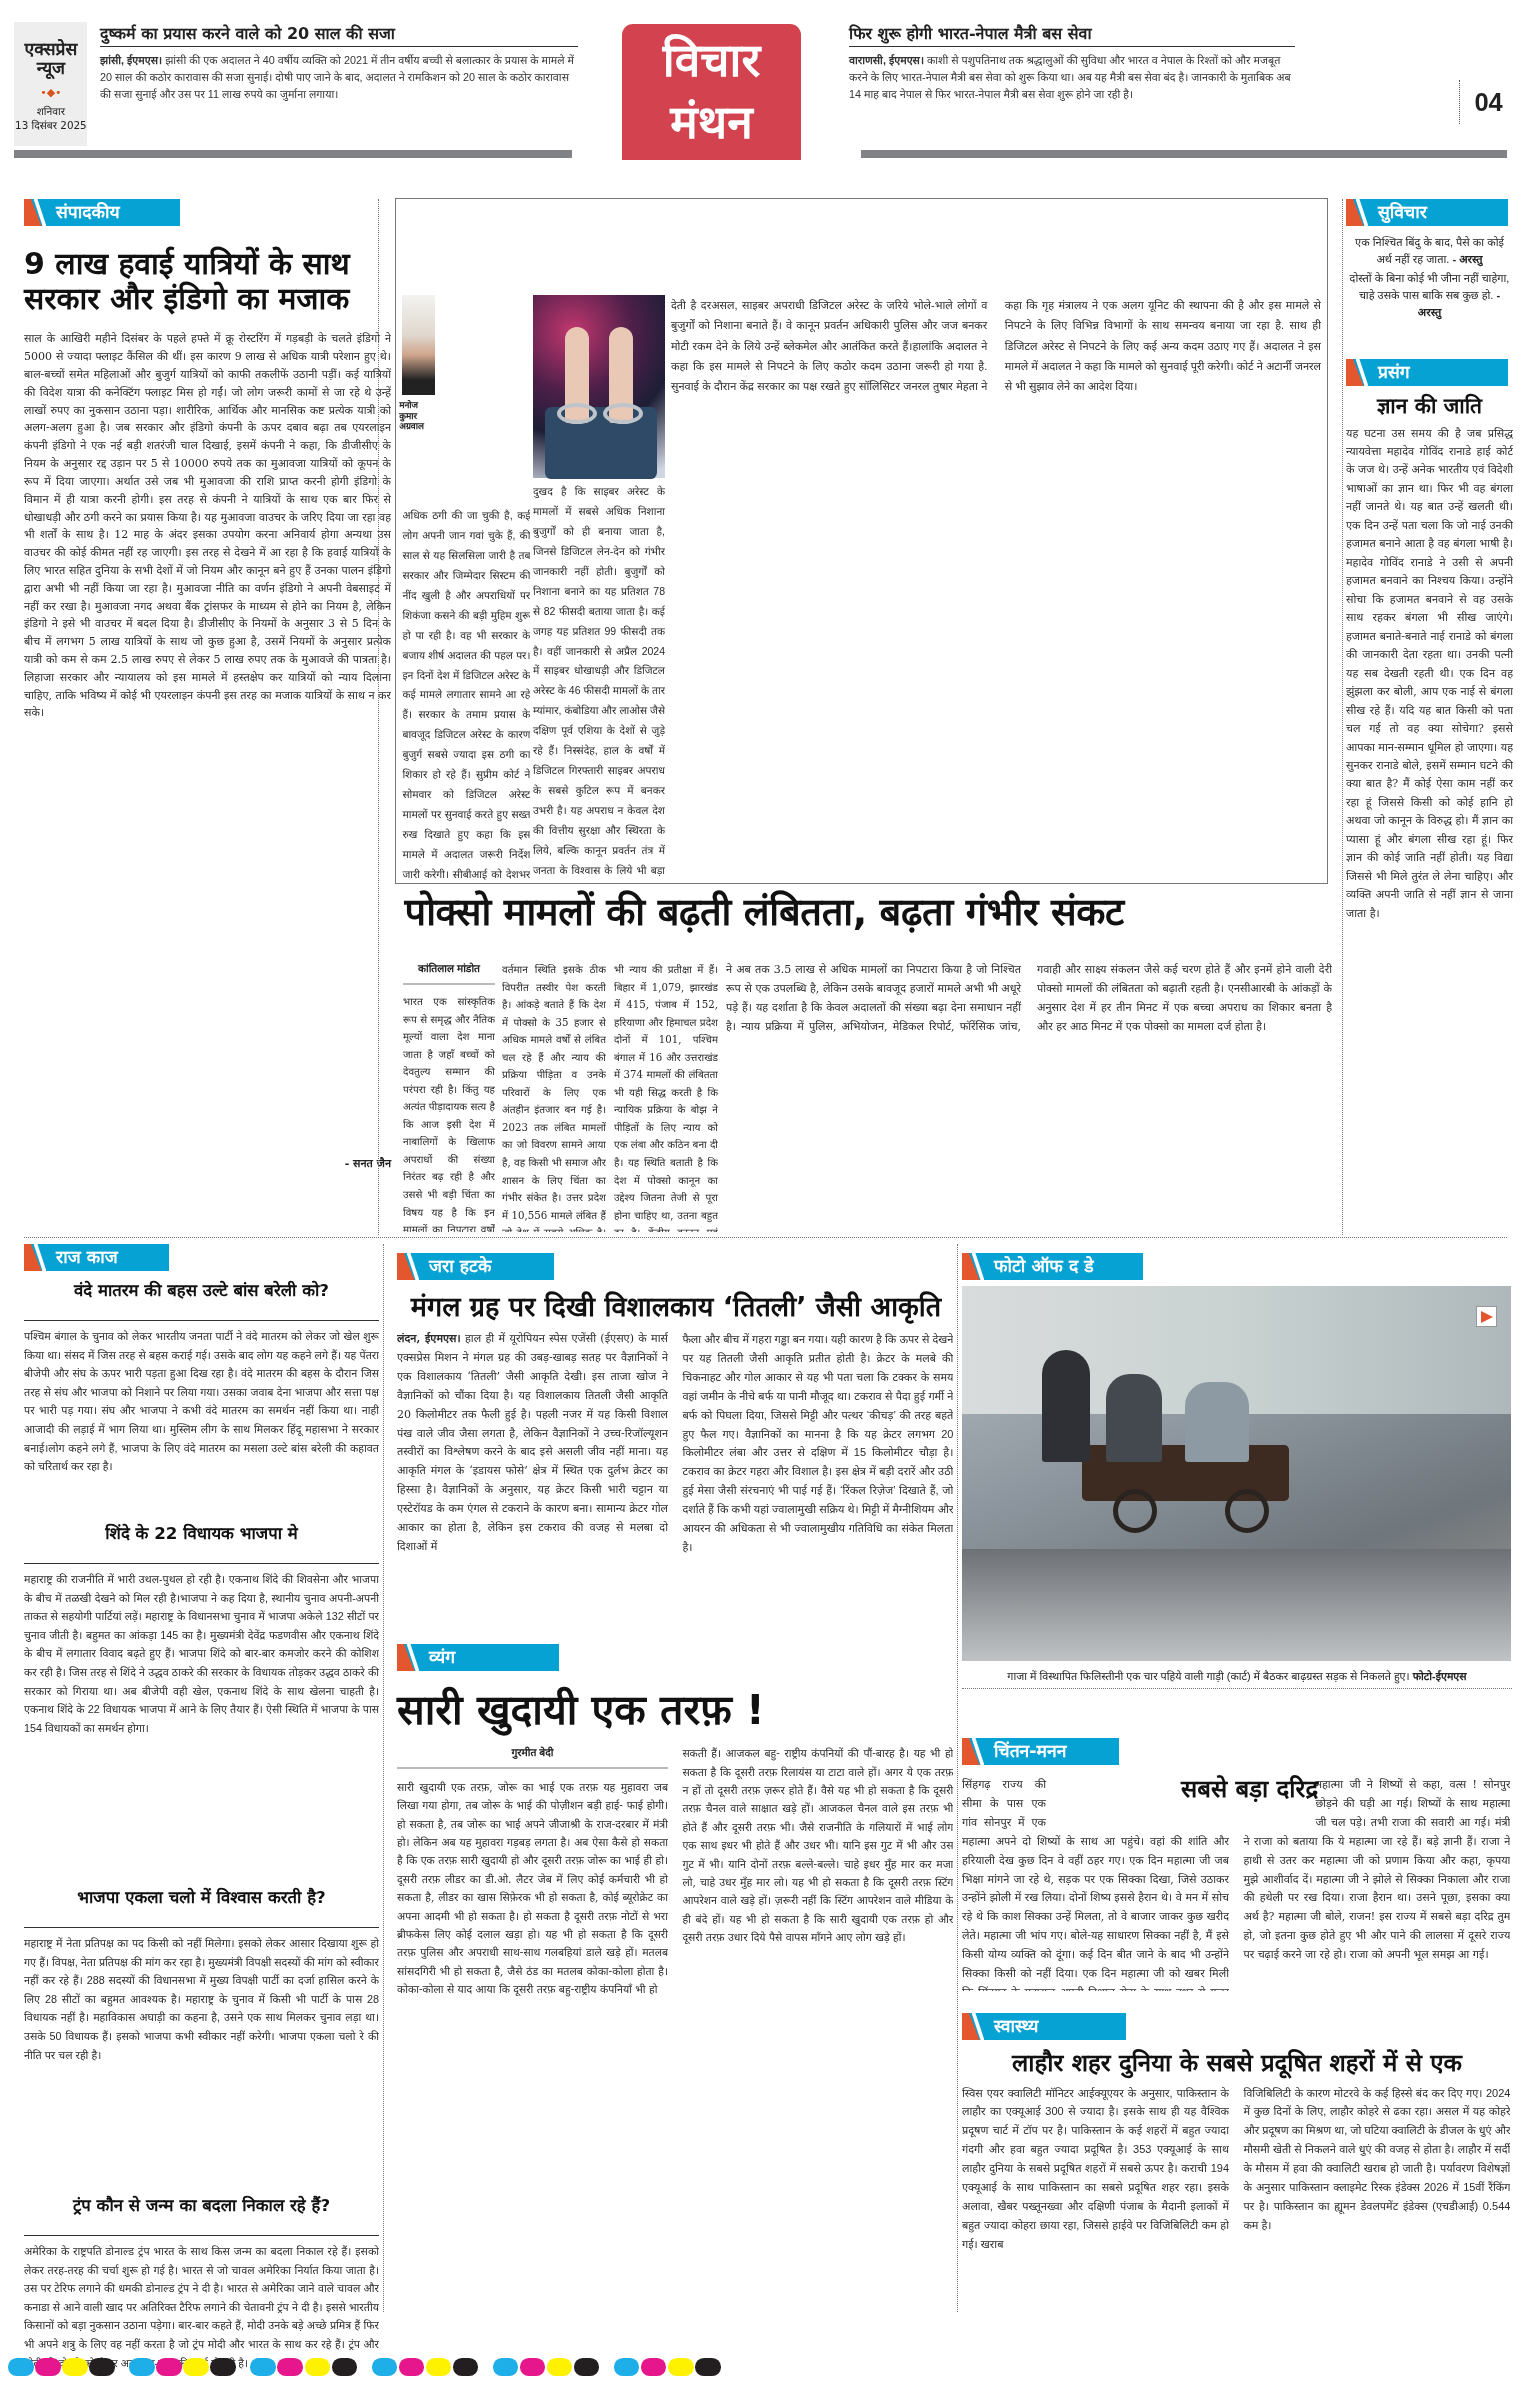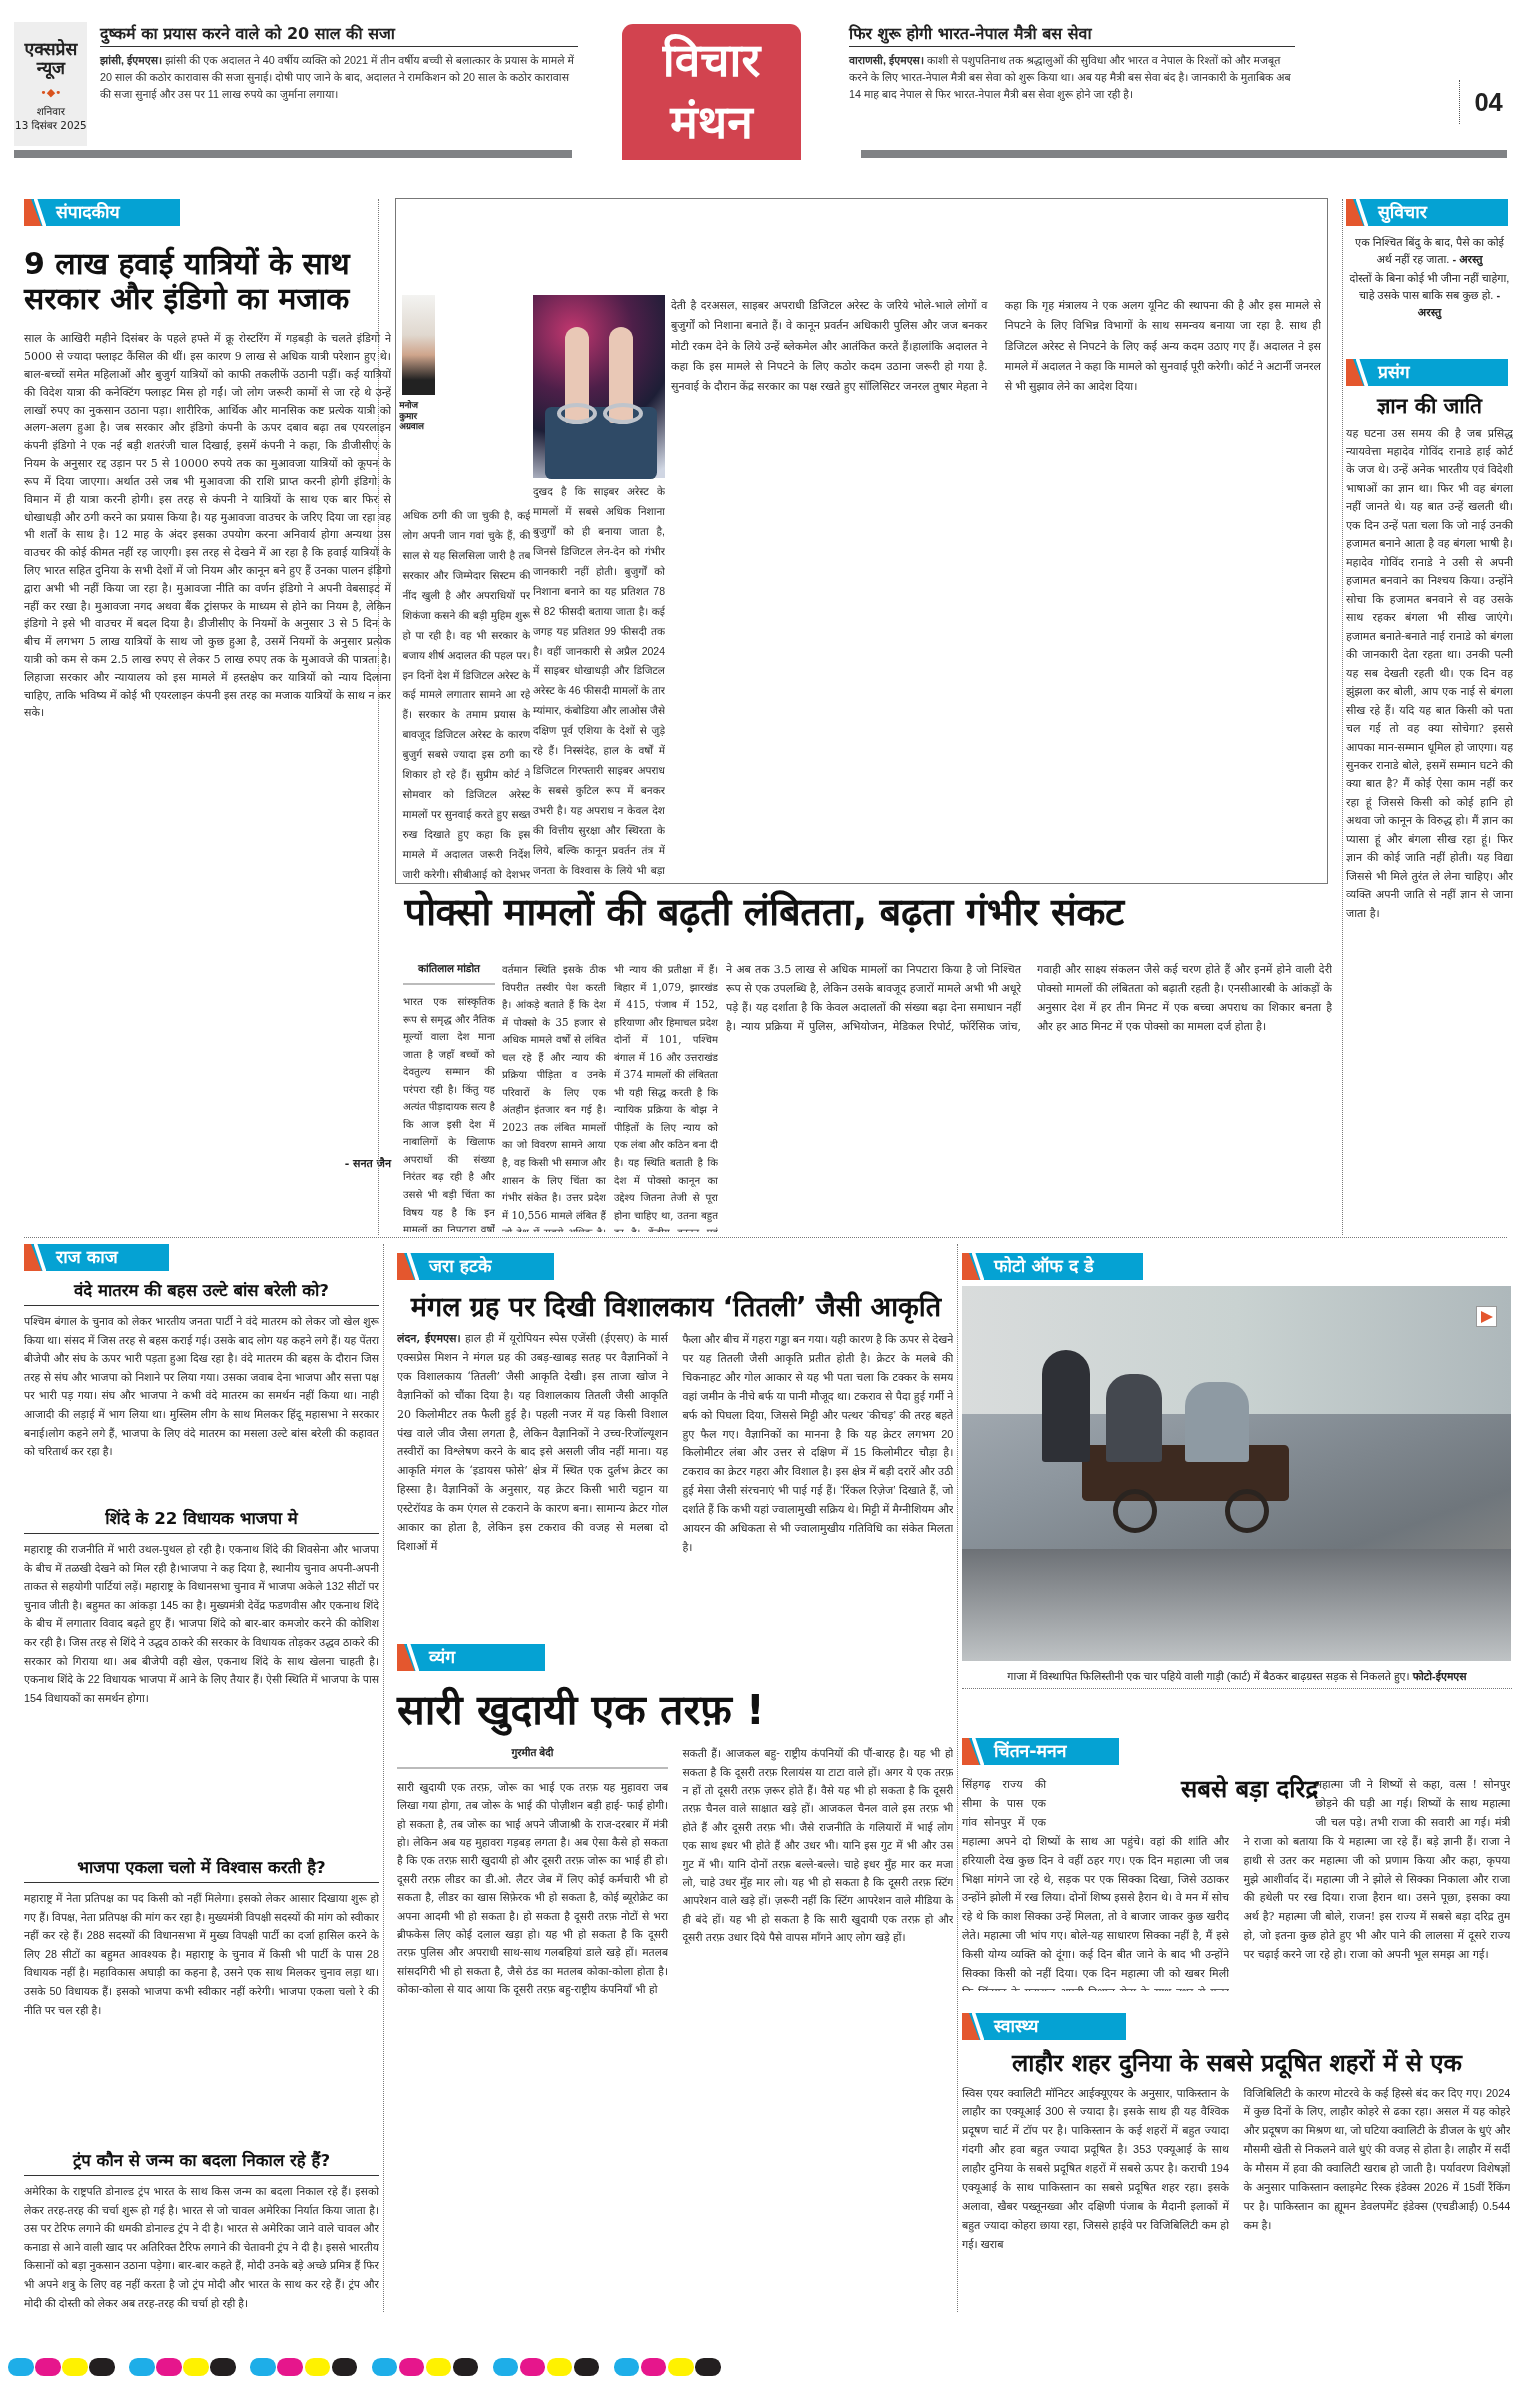--- a/index.html
+++ b/index.html
@@ -15,21 +15,21 @@
 .brief b{font-weight:bold}
 .logo-box{left:622px;top:24px;width:179px;height:136px;background:#d2434f;border-radius:11px 11px 0 0;color:#fff;text-align:center;font-weight:bold;font-size:46px;line-height:62px;padding-top:4.8px;font-family:"DejaVu Sans",sans-serif}
 .page-no{left:1459px;top:80px;border-left:0.8px dotted #555;padding-left:14.4px;font-size:25.5px;font-weight:bold;color:#222;height:44px;line-height:44px;font-family:"Liberation Sans",sans-serif}
 .top-bar{height:8px;background:#808285;top:150px}
 .tag{height:27px;background:#05a2d3;color:#fff;font-weight:bold;font-size:17.5px;line-height:27px;padding-left:32px;position:relative;font-family:"DejaVu Sans",sans-serif}
 .tag::before{content:"";position:absolute;left:0;top:0;width:17.5px;height:27px;background:#e4572e;clip-path:polygon(0 0,40% 0,100% 100%,0 100%)}
 .tag::after{content:"";position:absolute;left:9.6px;top:0;width:12.8px;height:27px;background:#fff;clip-path:polygon(0 0,30% 0,100% 100%,70% 100%)}
 .col-text{font-size:10.7px;line-height:1.6;color:#2a2a2a;text-align:justify;font-family:"DejaVu Serif",serif}
 .col-text-sans{font-size:10.7px;line-height:1.6;color:#2a2a2a;text-align:justify;font-family:"Liberation Sans",sans-serif}
 .h-big{font-weight:bold;color:#111;font-family:"DejaVu Sans",sans-serif;line-height:1.15}
-.underline-head{border-bottom:1.6px solid #333;padding-bottom:5px}
+.underline-head{border-bottom:1.6px solid #333;padding-bottom:20px}
 .dot-vline{border-left:0.8px dotted #777}
 .dot-hline{border-top:0.8px dotted #777}
 .boxed{border:0.8px solid #777}
 .byline{font-weight:bold;font-size:10.4px;text-align:center;color:#222;padding-bottom:8px;border-bottom:2.4px double #bbb;font-family:"Liberation Sans",sans-serif}
 .photo{background:linear-gradient(160deg,#b8bec4 0%,#8d969e 40%,#6f767c 70%,#a09a90 100%);position:relative;overflow:hidden}
 .keyboard-img{background:radial-gradient(circle at 30% 20%,#c2376f 0%,#4d1f49 35%,#1d1e36 60%,#d0d6e3 95%);position:relative}
 .hand{position:absolute;background:#e9c8b6;border-radius:32px 32px 8px 8px}
 .sleeve{position:absolute;background:#2f4a66;border-radius:6.4px}
 .cuff{position:absolute;border:4.8px solid #bfc4cb;border-radius:50%}
 .author-photo{background:linear-gradient(180deg,#f3f3f1 0%,#e0d8cf 40%,#cfa58c 60%,#222 85%)}
@@ -165,21 +165,21 @@
     <div style="position:absolute;right:14.4px;top:20px;width:21px;height:21px;background:#fff;border:0.8px solid #999">
       <div style="width:0;height:0;border-left:12.8px solid #e4572e;border-top:6.4px solid transparent;border-bottom:6.4px solid transparent;margin:4px 0 0 4px"></div>
     </div>
   </div>
   <div class="caption" style="margin-top:6.4px;text-align:center">
     <span>गाजा में विस्थापित फिलिस्तीनी एक चार पहिये वाली गाड़ी (कार्ट) में बैठकर बाढ़ग्रस्त सड़क से निकलते हुए।</span> <b>फोटो-ईएमएस</b>
   </div>
 </div>
 
 <div class="abs" style="left:397px;top:1644px;width:558px">
-  <div class="tag" style="width:148px">व्यंग</div>
+  <div class="tag" style="width:162px">व्यंग</div>
   <div class="h-big" style="font-size:41px;text-align:left;margin:16px 0 11px">सारी खुदायी एक तरफ़ !</div>
   <div style="display:flex;gap:14.4px">
     <div style="width:271px">
       <div class="byline" style="margin-bottom:9.6px">गुरमीत बेदी</div>
       <div class="col-text" style="font-size:10.7px;line-height:1.72;height:582px;overflow:hidden">सारी खुदायी एक तरफ़, जोरू का भाई एक तरफ़ यह मुहावरा जब लिखा गया होगा, तब जोरू के भाई की पोज़ीशन बड़ी हाई- फाई होगी। हो सकता है, तब जोरू का भाई अपने जीजाश्री के राज-दरबार में मंत्री हो। लेकिन अब यह मुहावरा गड़बड़ लगता है। अब ऐसा कैसे हो सकता है कि एक तरफ़ सारी खुदायी हो और दूसरी तरफ़ जोरू का भाई ही हो। दूसरी तरफ़ लीडर का डी.ओ. लैटर जेब में लिए कोई कर्मचारी भी हो सकता है, लीडर का खास सिफ़ेरक भी हो सकता है, कोई ब्यूरोक्रेट का अपना आदमी भी हो सकता है। हो सकता है दूसरी तरफ़ नोटों से भरा ब्रीफकेस लिए कोई दलाल खड़ा हो। यह भी हो सकता है कि दूसरी तरफ़ पुलिस और अपराधी साथ-साथ गलबहियां डाले खड़े हों। मतलब सांसदगिरी भी हो सकता है, जैसे ठंड का मतलब कोका-कोला होता है। कोका-कोला से याद आया कि दूसरी तरफ़ बहु-राष्ट्रीय कंपनियाँ भी हो</div>
     </div>
     <div class="col-text" style="width:271px;font-size:10.7px;line-height:1.72;height:614px;overflow:hidden">सकती हैं। आजकल बहु- राष्ट्रीय कंपनियों की पौं-बारह है। यह भी हो सकता है कि दूसरी तरफ़ रिलायंस या टाटा वाले हों। अगर ये एक तरफ़ न हों तो दूसरी तरफ़ ज़रूर होते हैं। वैसे यह भी हो सकता है कि दूसरी तरफ़ चैनल वाले साक्षात खड़े हों। आजकल चैनल वाले इस तरफ़ भी होते हैं और दूसरी तरफ़ भी। जैसे राजनीति के गलियारों में भाई लोग एक साथ इधर भी होते हैं और उधर भी। यानि इस गुट में भी और उस गुट में भी। यानि दोनों तरफ़ बल्ले-बल्ले। चाहे इधर मुँह मार कर मजा लो, चाहे उधर मुँह मार लो। यह भी हो सकता है कि दूसरी तरफ़ स्टिंग आपरेशन वाले खड़े हों। ज़रूरी नहीं कि स्टिंग आपरेशन वाले मीडिया के ही बंदे हों। यह भी हो सकता है कि सारी खुदायी एक तरफ़ हो और दूसरी तरफ़ उधार दिये पैसे वापस माँगने आए लोग खड़े हों।</div>
   </div>
 </div>
 

